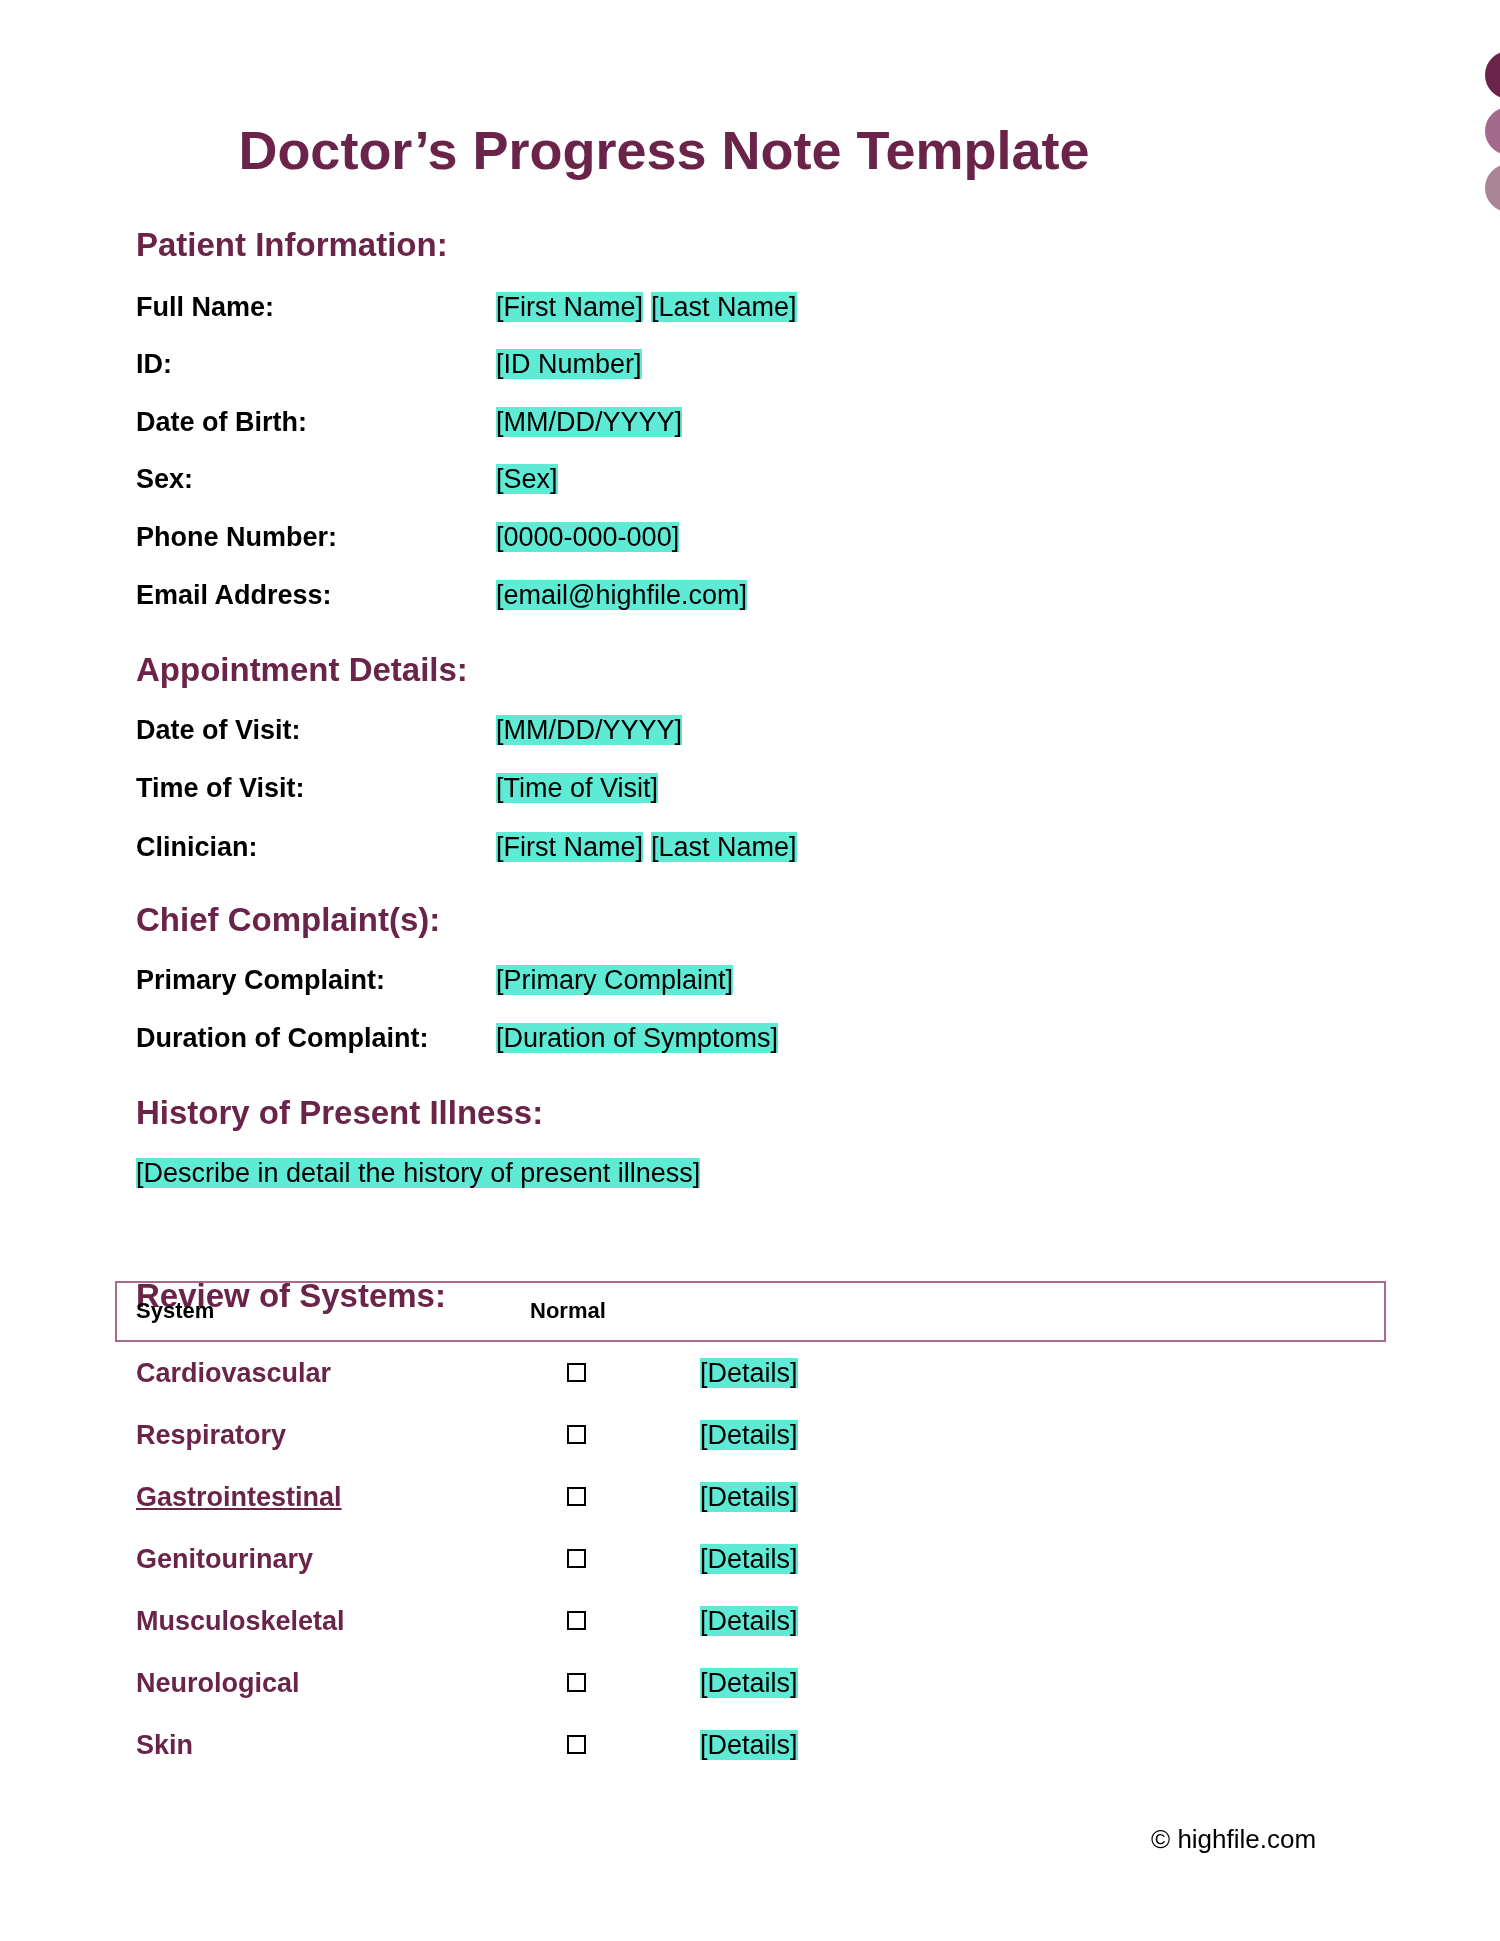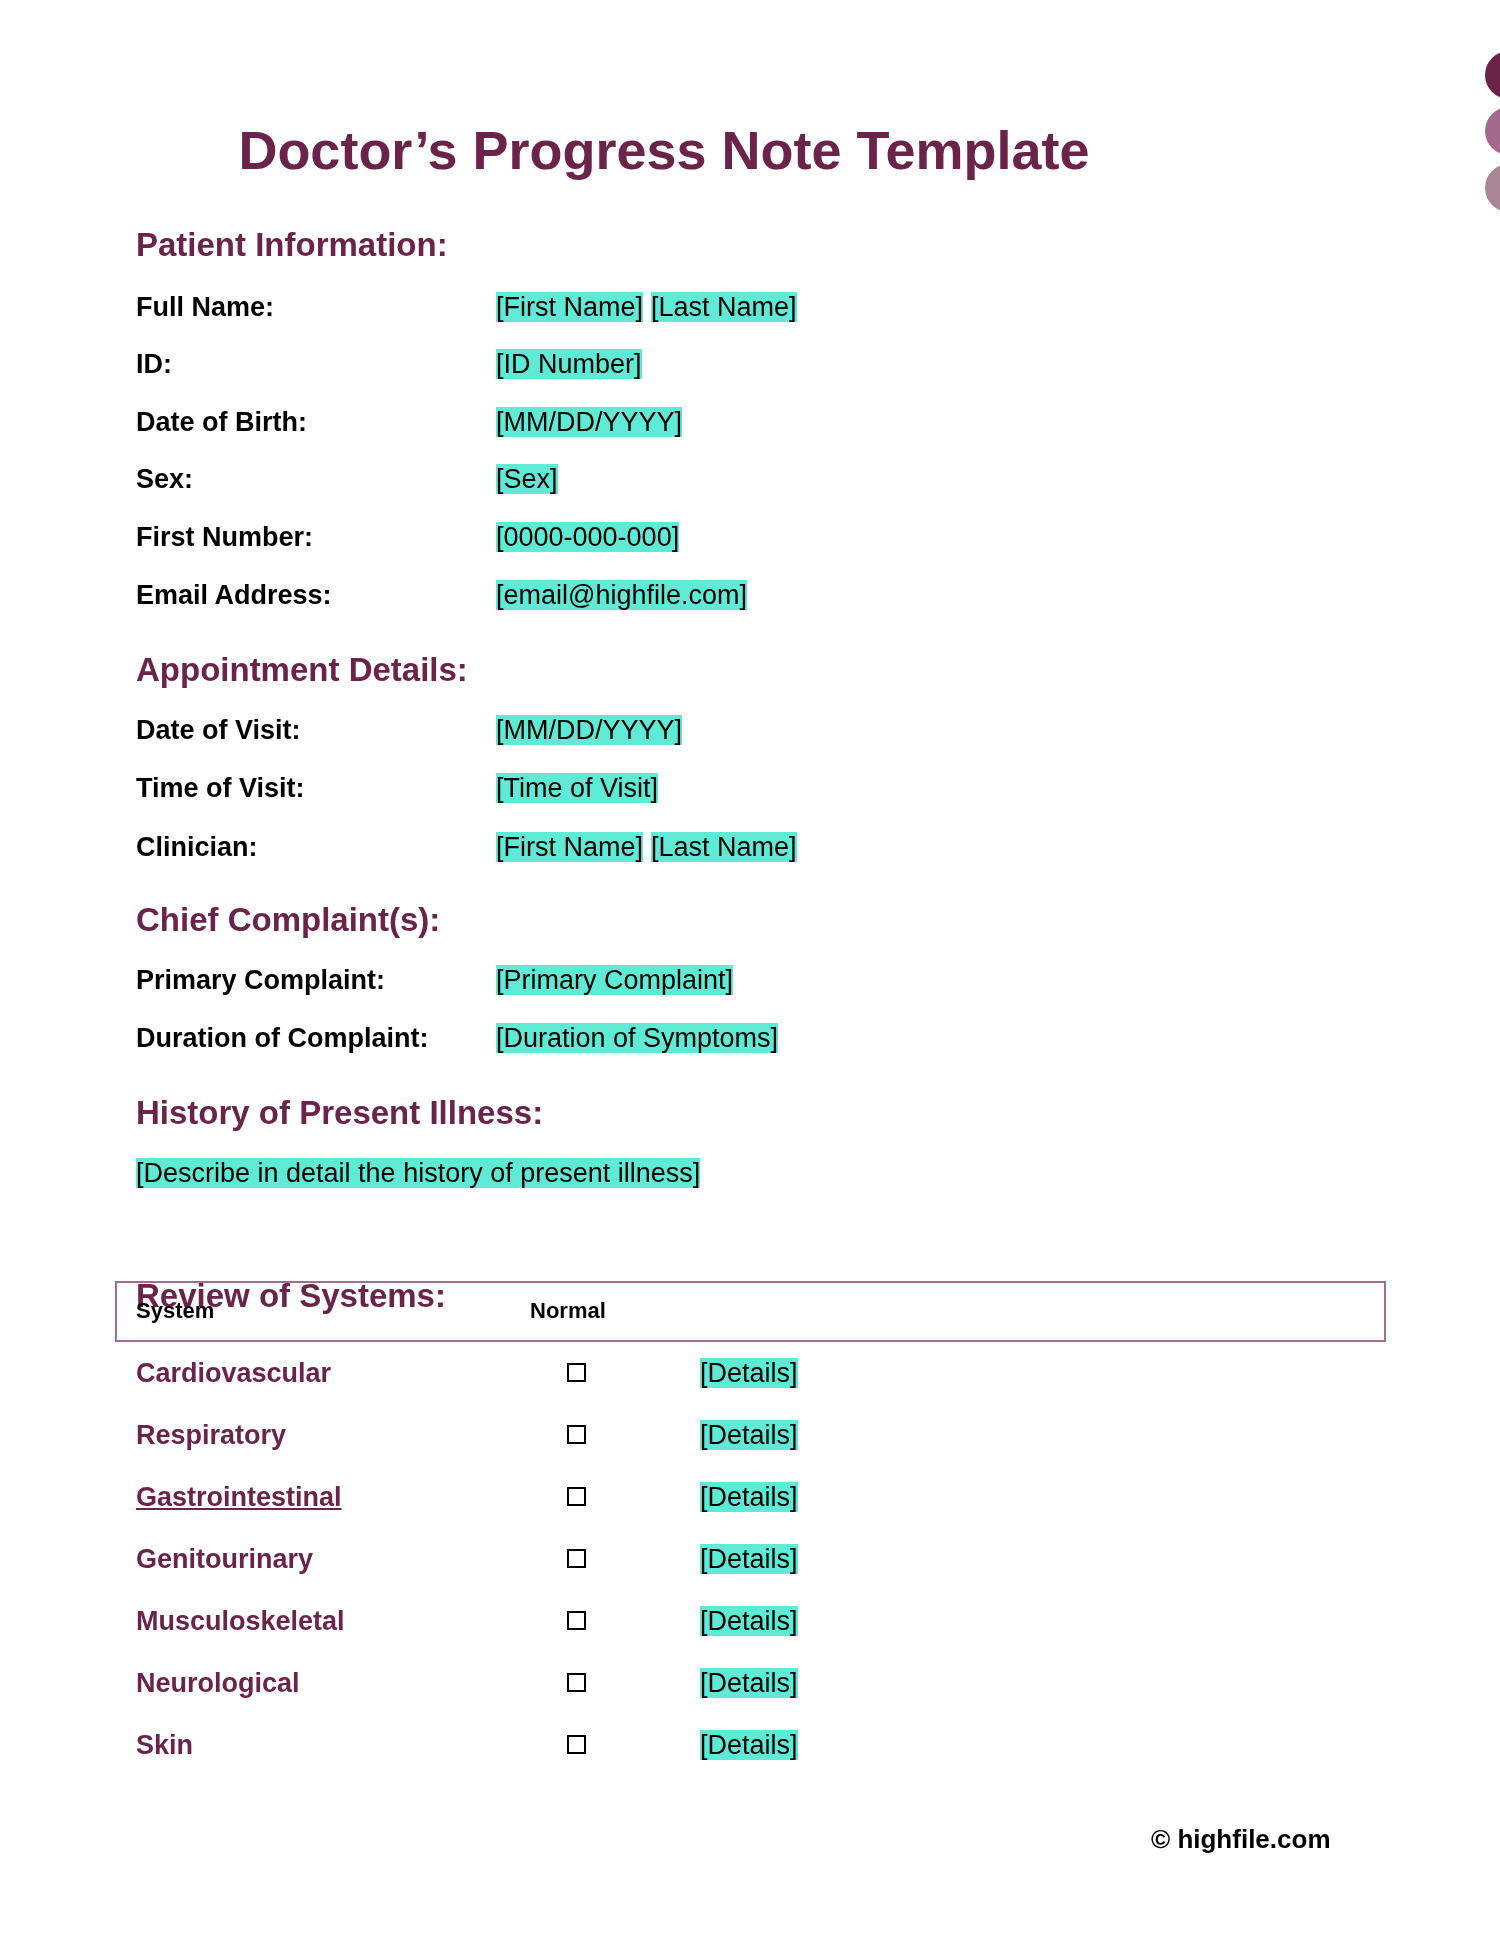--- a/index.html
+++ b/index.html
@@ -13,21 +13,21 @@
   .label { left:136px; font-size:27px; font-weight:bold; line-height:34px; }
   .value { left:496px; font-size:27px; line-height:34px; }
   .hl { background:#5eead4; }
   .gap { display:inline-block; width:8px; }
   .desc { left:136px; font-size:27px; line-height:34px; }
   .table-head { left:115px; top:1281px; width:1267px; height:57px; border:2px solid #a86a8f; box-sizing:content-box; }
   .th { position:absolute; top:11px; font-size:22px; font-weight:bold; line-height:34px; }
   .sys { left:136px; font-size:27px; font-weight:bold; color:#6b2449; line-height:34px; }
   .cb { left:567px; width:19px; height:19px; border:2px solid #000; box-sizing:border-box; }
   .det { left:700px; font-size:27px; line-height:34px; }
-  .footer { left:1151px; top:1822px; font-size:26px; line-height:34px;font-weight:bold; }
+  .footer { left:1151px; top:1822px; font-size:26px; line-height:34px; }
 </style>
 </head>
 <body>
 
 <div class="circle" style="top:51px; background:#6b2449;"></div>
 <div class="circle" style="top:107px; background:#a46a8e;"></div>
 <div class="circle" style="top:164px; background:#a88495;"></div>
 
 <div class="abs title">Doctor’s Progress Note Template</div>
 
@@ -38,21 +38,21 @@
 
 <div class="abs label" style="top:347px;">ID:</div>
 <div class="abs value" style="top:347px;"><span class="hl">[ID Number]</span></div>
 
 <div class="abs label" style="top:405px;">Date of Birth:</div>
 <div class="abs value" style="top:405px;"><span class="hl">[MM/DD/YYYY]</span></div>
 
 <div class="abs label" style="top:462px;">Sex:</div>
 <div class="abs value" style="top:462px;"><span class="hl">[Sex]</span></div>
 
-<div class="abs label" style="top:520px;">First Number:</div>
+<div class="abs label" style="top:520px;">Phone Number:</div>
 <div class="abs value" style="top:520px;"><span class="hl">[0000-000-000]</span></div>
 
 <div class="abs label" style="top:578px;">Email Address:</div>
 <div class="abs value" style="top:578px;"><span class="hl">[email@highfile.com]</span></div>
 
 <div class="abs section" style="top:650px;">Appointment Details:</div>
 
 <div class="abs label" style="top:713px;">Date of Visit:</div>
 <div class="abs value" style="top:713px;"><span class="hl">[MM/DD/YYYY]</span></div>
 

